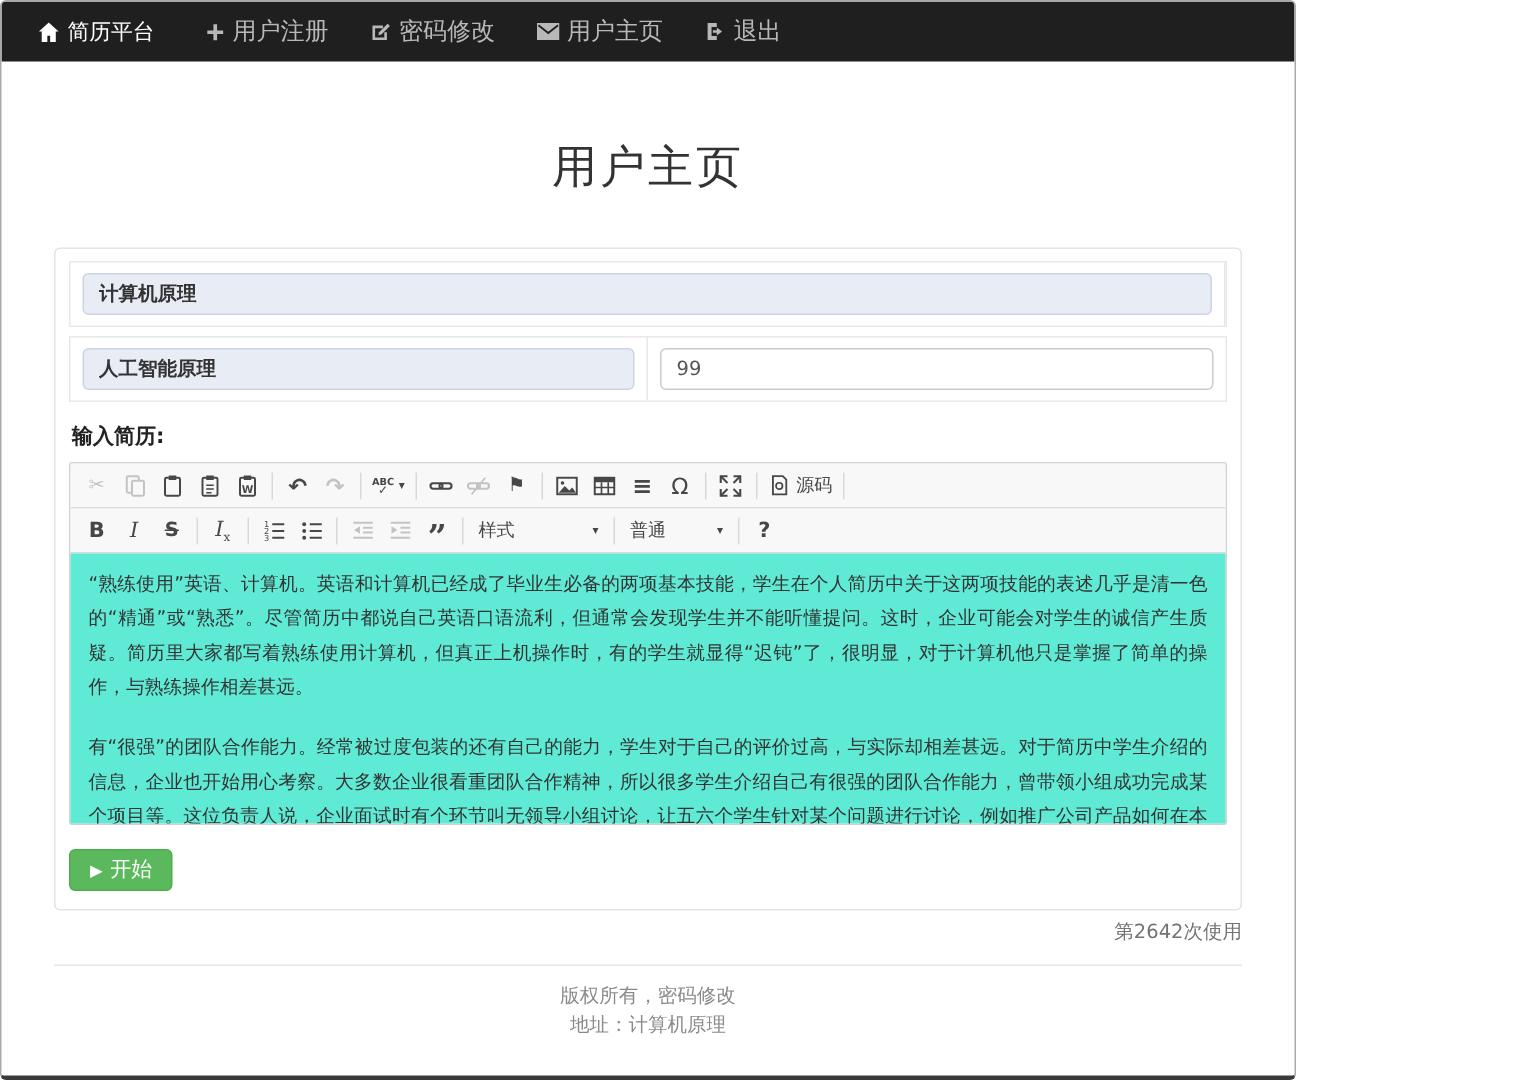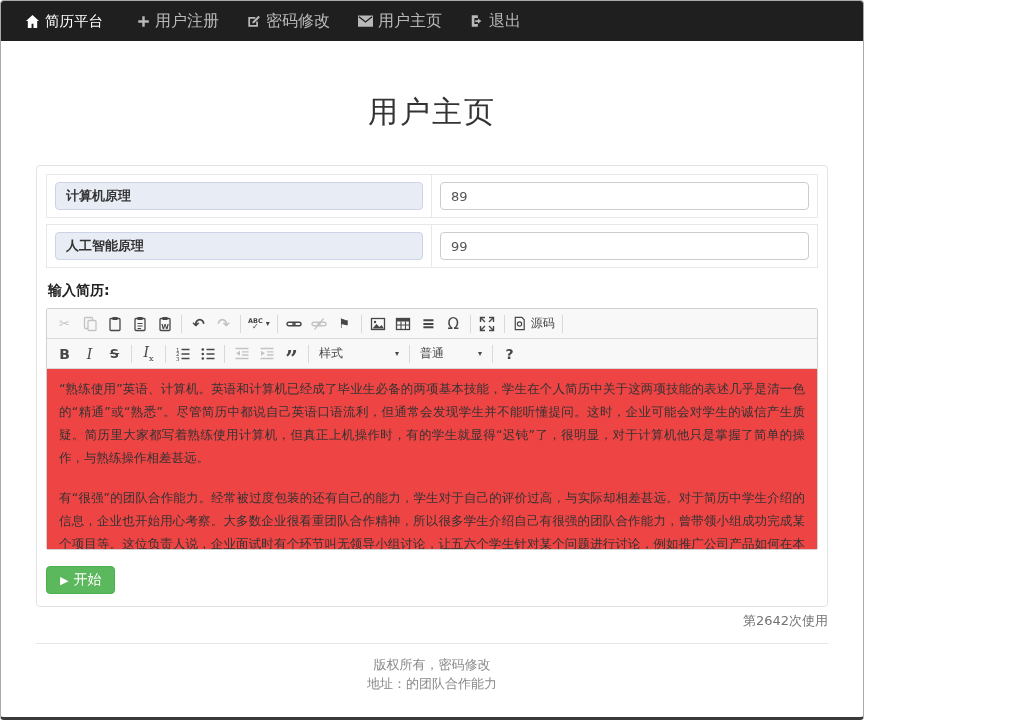--- a/index.html
+++ b/index.html
@@ -70,21 +70,21 @@
   .abc-stack .tick { font-size:8px; }
   .caret { font-size:8px; color:#474747; margin-left:3px; }
   .combo { display:inline-flex; align-items:center; justify-content:space-between; height:23px; padding:0 6px; cursor:pointer; }
   .combo .combo-label { font-size:12px; color:#484848; }
   .combo-styles { width:92px; }
   .combo-format { width:74px; }
   .source-btn { gap:4px; }
   .source-btn .src-text { font-size:12px; color:#474747; }
   .editor-content {
     height:180px; padding:8px 12px; font-size:12.5px; line-height:1.85;
-    color:#333; overflow:hidden; cursor:text; background:#ef4444;
+    color:#333; overflow:hidden; cursor:text; background:#5eead4;
   }
   .editor-content p { margin:0 0 16px 0; text-align:justify; }
   .editor-footer {
     height:21px; background:#fafafa; border-top:1px solid #d1d1d1;
     display:flex; align-items:center; justify-content:space-between; padding:0 6px;
   }
   .editor-footer .path { font-size:11px; font-weight:bold; color:#5a5a5a; }
   .editor-footer .path span { margin-right:10px; cursor:pointer; }
   .editor-footer .resize { font-size:9px; color:#999; cursor:nwse-resize; }
   
@@ -152,23 +152,20 @@
   </nav>
 
   <h1 class="page-title">用户主页</h1>
 
   <div class="panel">
 
     <div class="field-row">
       <div class="cell left">
         <input class="course-input" readonly="" value="计算机原理" style="">
       </div>
-      <div class="cell">
-        <input class="score-input" value="89" style="">
-      </div>
     </div>
 
     <div class="field-row">
       <div class="cell left">
         <input class="course-input" readonly="" value="人工智能原理" style="">
       </div>
       <div class="cell">
         <input class="score-input" value="99" style="">
       </div>
     </div>
@@ -383,16 +380,16 @@
       <span>开始</span>
     </button>
   </div>
 
   <div class="usage">第2642次使用</div>
 
   <hr class="divider">
 
   <footer class="site-footer">
     <div>版权所有，密码修改</div>
-    <div>地址：的团队合作能力</div>
+    <div>地址：计算机原理</div>
   </footer>
 
 </div>
 
 </body></html>

